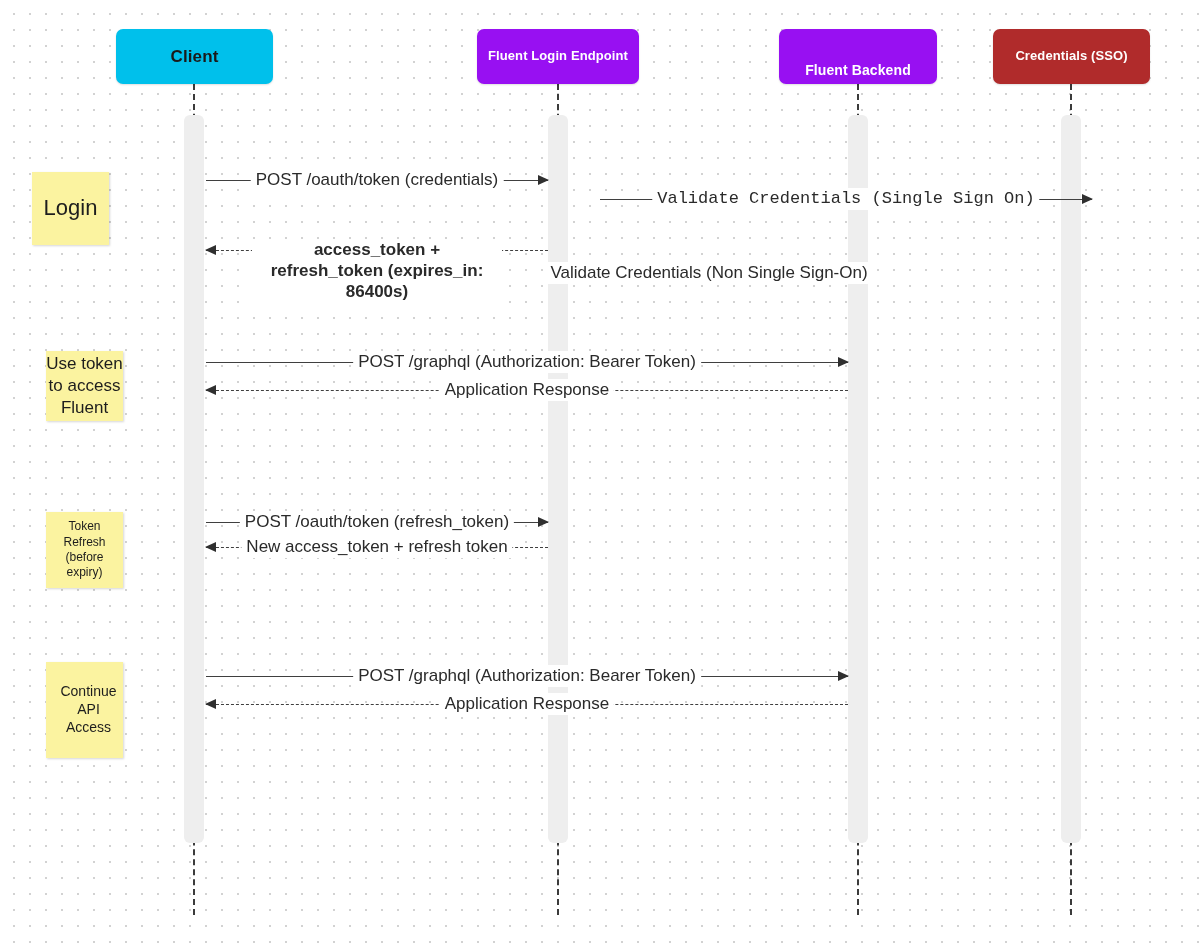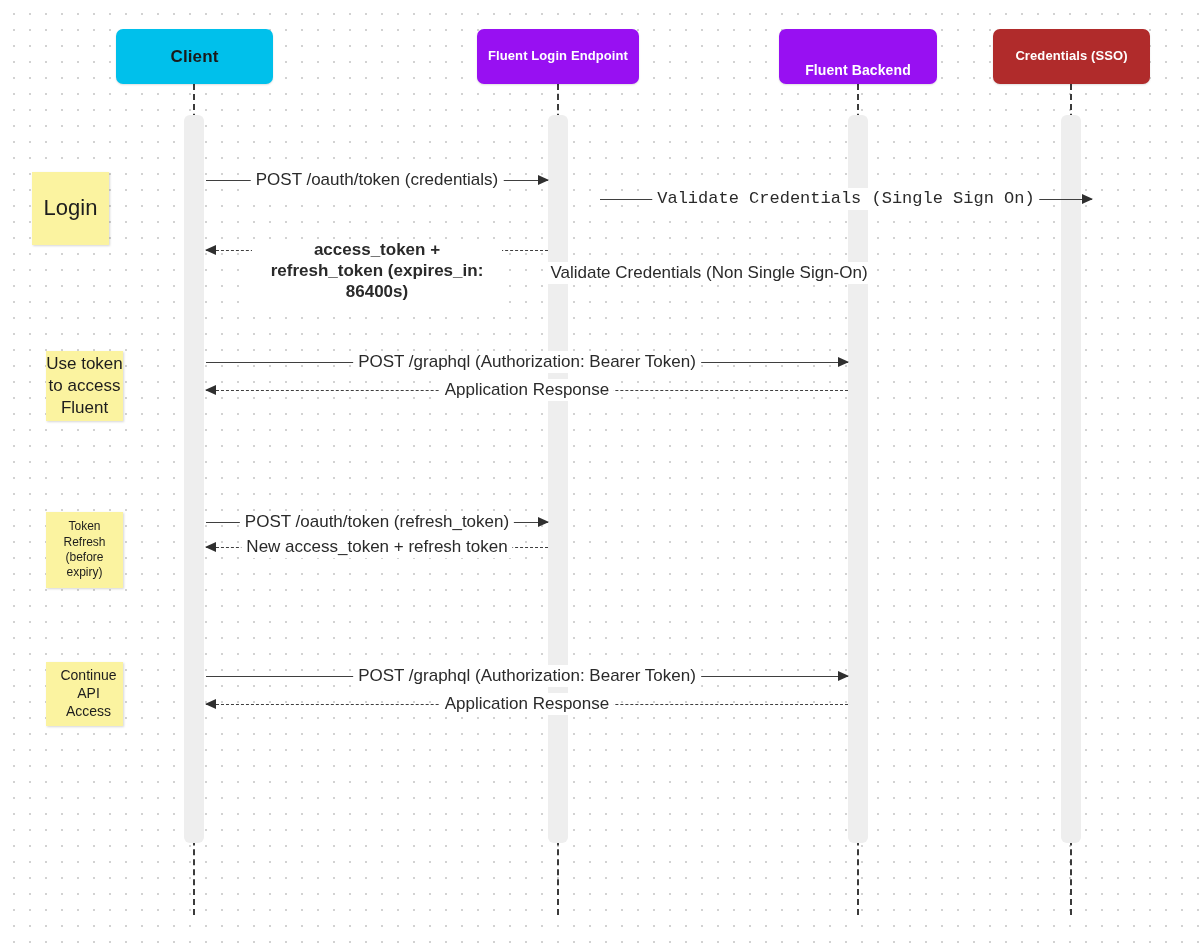--- a/index.html
+++ b/index.html
@@ -134,21 +134,21 @@
   <div id="notes-layer">
       <div class="note" style="left: 32px; top: 172px; width: 77px; height: 73px; font-size: 22px;">
         <span>Login</span>
       </div>
       <div class="note" style="left: 46px; top: 351px; width: 77px; height: 70px; font-size: 17px;">
         <span>Use token to access Fluent</span>
       </div>
       <div class="note" style="left: 46px; top: 512px; width: 77px; height: 76px; font-size: 12px;">
         <span>Token Refresh (before expiry)</span>
       </div>
-      <div class="note" style="left: 46px; top: 662px; width: 77px; height: 64px; font-size: 14px; padding-left: 8px;">
+      <div class="note" style="left: 46px; top: 662px; width: 77px; height: 96px; font-size: 14px; padding-left: 8px;">
         <span>Continue API Access</span>
       </div>
     </div>
   <div id="messages-layer">
       <div class="msg" style="left: 206px; top: 169px; width: 342px; height: 22px;">
         <div class="line"></div>
         <div class="head right"></div>
         <div class="mlabel">POST /oauth/token (credentials)</div>
       </div>
       <div class="msg" style="left: 600px; top: 188px; width: 492px; height: 22px; font-family: Liberation Mono, monospace;">

